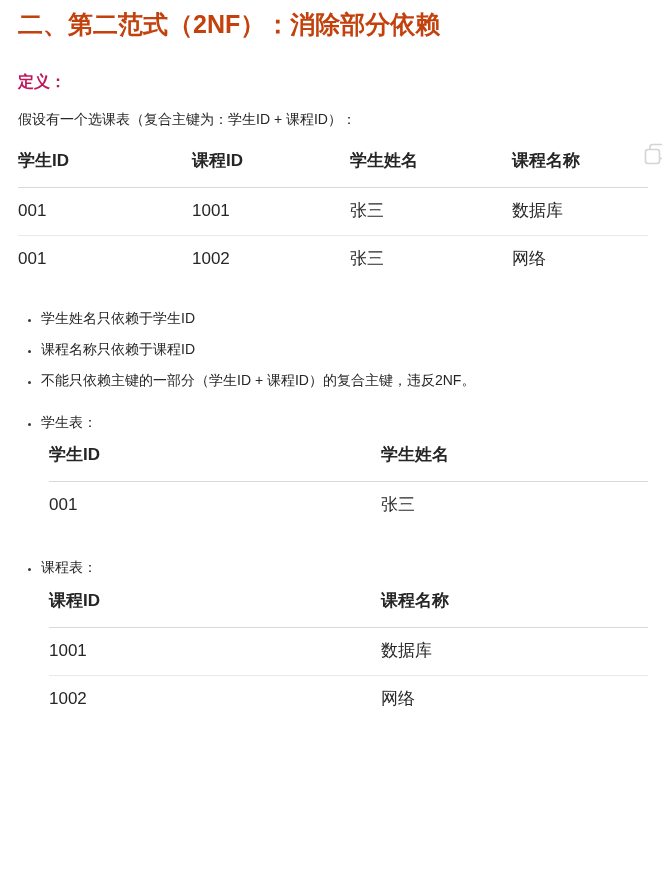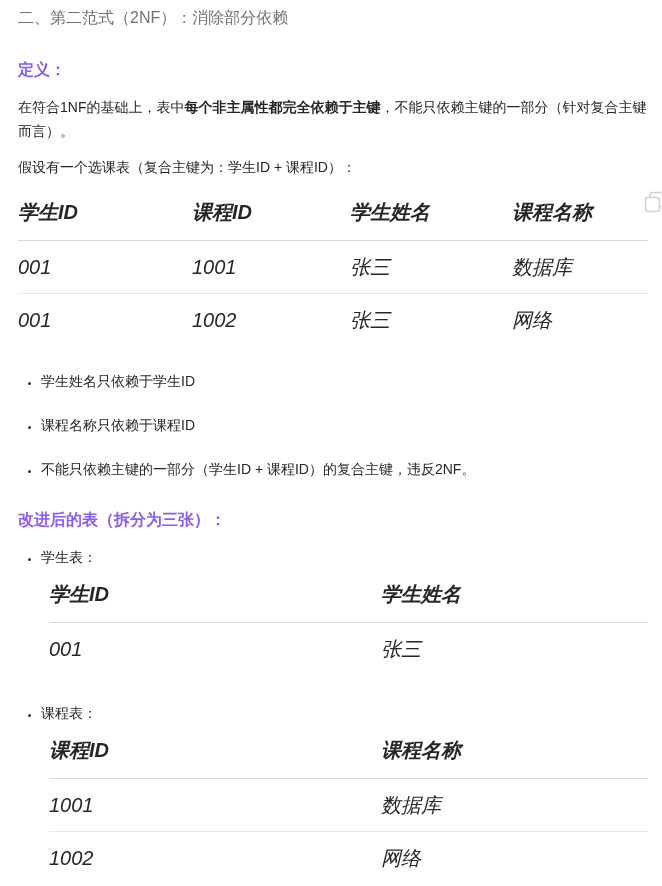--- a/index.html
+++ b/index.html
@@ -9,42 +9,41 @@
     overflow: hidden;
     background: #ffffff;
     color: #262626;
     font-family: "Liberation Sans", sans-serif;
     font-size: 14px;
     line-height: 1.7;
   }
   main { padding: 8px 14px 0 18px; }
 
   h2 {
-    font-size: 16px;
-    font-weight: 400;
-    color: #737373;
+    font-size: 25px;
+    font-weight: 700;
+    color: #c2410c;
     line-height: 1.3;
     margin: 0 0 27px 0;
   }
   h3 {
     font-size: 16px;
     font-weight: 700;
-    color: #8b5cf6;
+    color: #be185d;
     margin: 24px 0 13px 0;
   }
   p { margin: 0 0 12px 0; }
   .plabel { font-weight: 700; margin: 24px 0 2px 0; }
 
   
   table {
     width: 100%;
     border-collapse: collapse;
-    font-size: 20px;
+    font-size: 17px;
     table-layout: fixed;
-    font-style: italic;
   }
   th {
     text-align: left;
     font-weight: 700;
     padding: 2px 14px 11px 0;
     border-bottom: 1px solid #d9d9d9;
   }
   td {
     padding: 9px 14px 9px 0;
     border-bottom: 1px solid #e9e9e9;
@@ -63,40 +62,39 @@
     width: 26px;
     height: 26px;
     padding: 0;
     border: none;
     background: transparent;
     cursor: pointer;
   }
 
   
   ul { margin: 14px 0 18px 0; padding-left: 23px; }
-  li { margin: 20px 0; }
+  li { margin: 7px 0; }
   li::marker { font-size: 11px; color: #3a3a3a; }
 
   .improved-list { margin-top: 10px; }
   .improved-list > li { margin: 0 0 27px 0; }
   .improved-list .sub-table {
     margin: 5px 0 0 8px;
     width: calc(100% - 8px);
   }
   col.sc1 { width: 332px; }
 </style>
 </head>
 <body>
 
 <main>
 
   <h2>二、第二范式（2NF）：消除部分依赖</h2>
 
   <h3>定义：</h3>
-  <p><span>在符合1NF的基础上，表中</span><strong>每个非主属性都完全依赖于主键</strong><span>，不能只依赖主键的一部分（针对复合主键而言）。</span></p>
 
   <p>假设有一个选课表（复合主键为：学生ID + 课程ID）：</p>
 
   <div class="main-table-wrap">
     <button class="copy-btn" aria-label="copy">
       <svg width="24" height="24" viewBox="0 0 24 24">
         <rect x="7" y="2.5" width="14" height="14" rx="2.5" fill="none" stroke="#d4d4d4" stroke-width="1.6"></rect>
         <rect x="2.5" y="7.5" width="14" height="14" rx="2.5" fill="#ffffff" stroke="#d4d4d4" stroke-width="1.6"></rect>
       </svg>
     </button>
@@ -131,21 +129,20 @@
       </tbody>
     </table>
   </div>
 
   <ul>
     <li>学生姓名只依赖于学生ID</li>
     <li>课程名称只依赖于课程ID</li>
     <li>不能只依赖主键的一部分（学生ID + 课程ID）的复合主键，违反2NF。</li>
   </ul>
 
-  <h3>改进后的表（拆分为三张）：</h3>
 
   <ul class="improved-list">
 
     <li>
       <span>学生表：</span>
       <table class="sub-table">
         <colgroup>
             <col class="sc1">
             <col>
           </colgroup>

